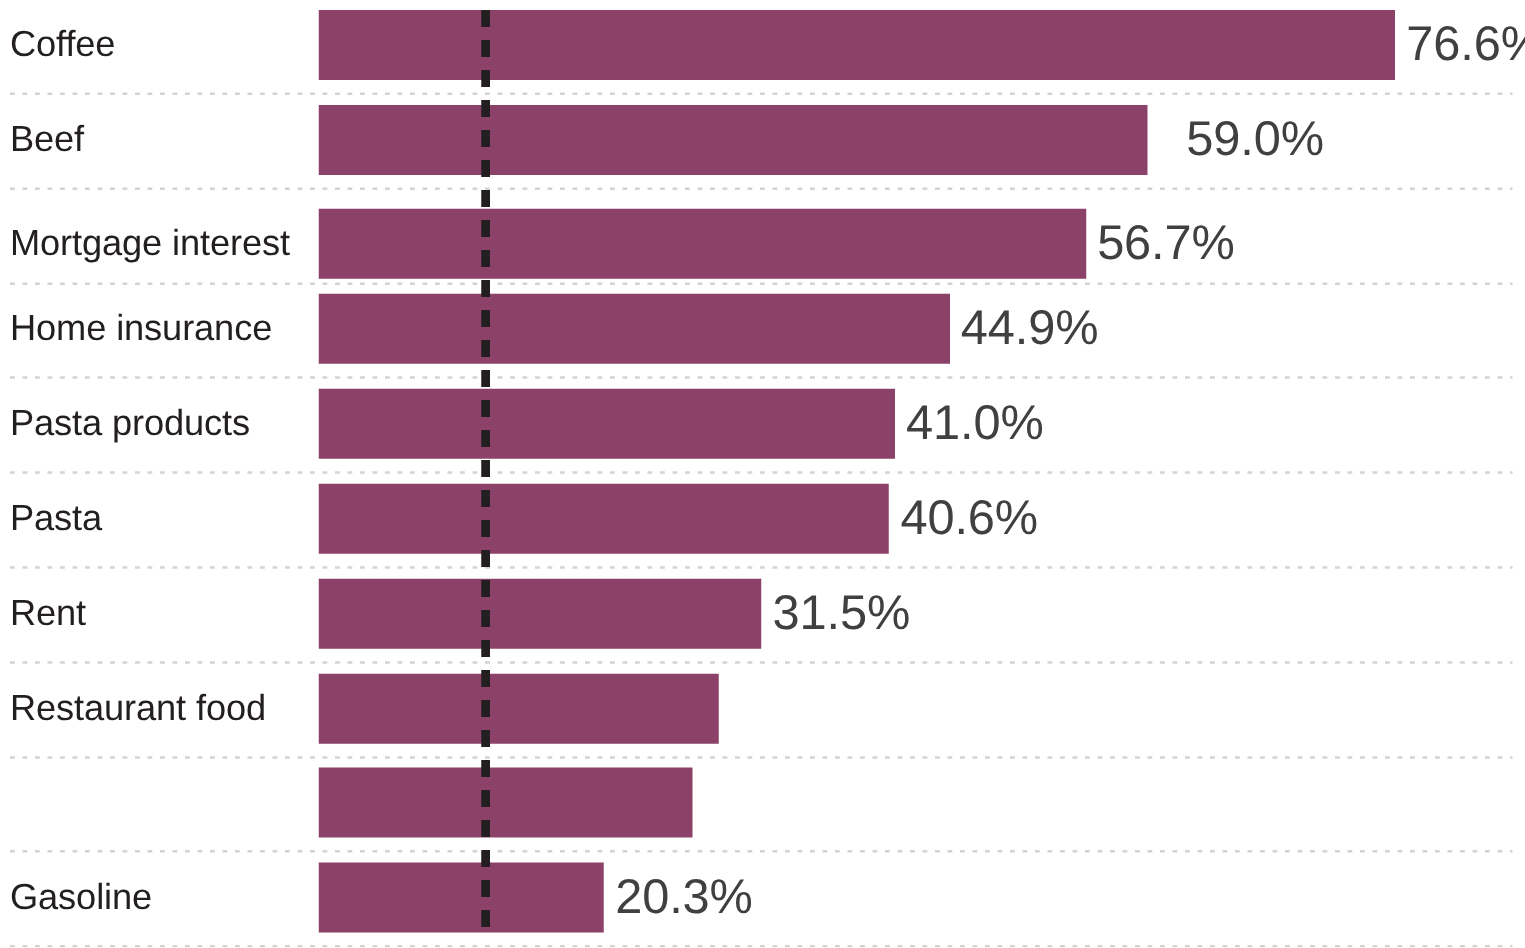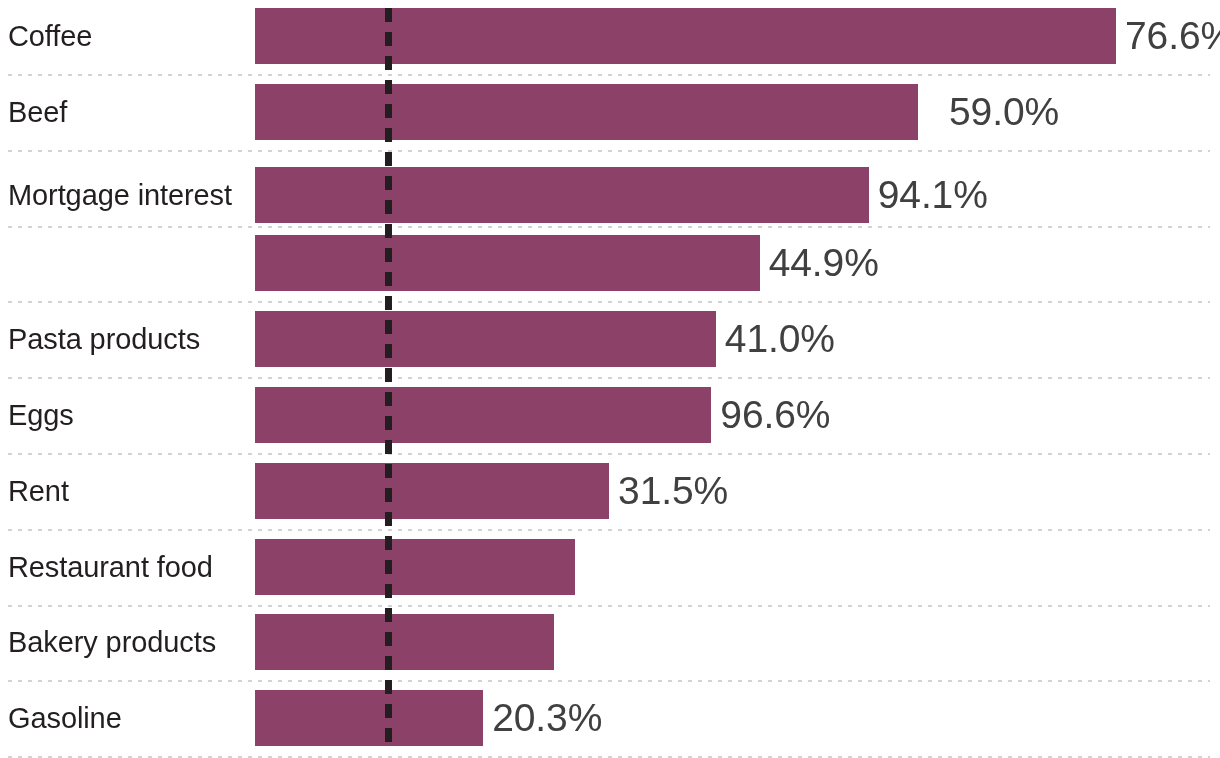--- a/index.html
+++ b/index.html
@@ -102,47 +102,47 @@
         <span class="bar-value" style="left: 1125px;">76.6%</span>
       </div>
       <div class="bar-row" style="top: 83.8px; text-align: center;">
         <span class="cat-label">Beef</span>
         <div class="bar" style="width: 663.172px; background: rgb(140, 66, 104);"></div>
         <span class="bar-value" style="left: 949px;">59.0%</span>
       </div>
       <div class="bar-row" style="top: 149px; margin-top: 18px;">
         <span class="cat-label">Mortgage interest</span>
         <div class="bar" style="width: 613.715px; background: rgb(140, 66, 104);"></div>
-        <span class="bar-value" style="left: 877.715px;">94.1%</span>
+        <span class="bar-value" style="left: 877.715px;">56.7%</span>
       </div>
       <div class="bar-row" style="top: 235.4px;">
+        <span class="cat-label">Home insurance</span>
         <div class="bar" style="width: 504.685px; background: rgb(140, 66, 104);"></div>
         <span class="bar-value" style="left: 768.685px;">44.9%</span>
       </div>
       <div class="bar-row" style="top: 311.2px;">
         <span class="cat-label">Pasta products</span>
         <div class="bar" style="width: 460.849px; background: rgb(140, 66, 104);"></div>
         <span class="bar-value" style="left: 724.849px;">41.0%</span>
       </div>
       <div class="bar-row" style="top: 387px;">
-        <span class="cat-label">Eggs</span>
+        <span class="cat-label">Pasta</span>
         <div class="bar" style="width: 456.352px; background: rgb(140, 66, 104);"></div>
-        <span class="bar-value" style="left: 720.352px;">96.6%</span>
+        <span class="bar-value" style="left: 720.352px;">40.6%</span>
       </div>
       <div class="bar-row" style="top: 462.8px;">
         <span class="cat-label">Rent</span>
         <div class="bar" style="width: 354.067px; background: rgb(140, 66, 104);"></div>
         <span class="bar-value" style="left: 618.067px; text-align: center;">31.5%</span>
       </div>
       <div class="bar-row" style="top: 538.6px;">
         <span class="cat-label">Restaurant food</span>
         <div class="bar" style="width: 320.346px; background: rgb(140, 66, 104);"></div>
       </div>
       <div class="bar-row" style="top: 614.4px;">
-        <span class="cat-label">Bakery products</span>
         <div class="bar" style="width: 298.99px; background: rgb(140, 66, 104);"></div>
       </div>
       <div class="bar-row" style="top: 690.2px;">
         <span class="cat-label">Gasoline</span>
         <div class="bar" style="width: 228.176px; background: rgb(140, 66, 104);"></div>
         <span class="bar-value" style="left: 492.176px;">20.3%</span>
       </div>
     </div>
   <div class="refline-layer">
       <div class="ref-line" style="left: 384.634px; top: 8px; height: 738.2px;"></div>

